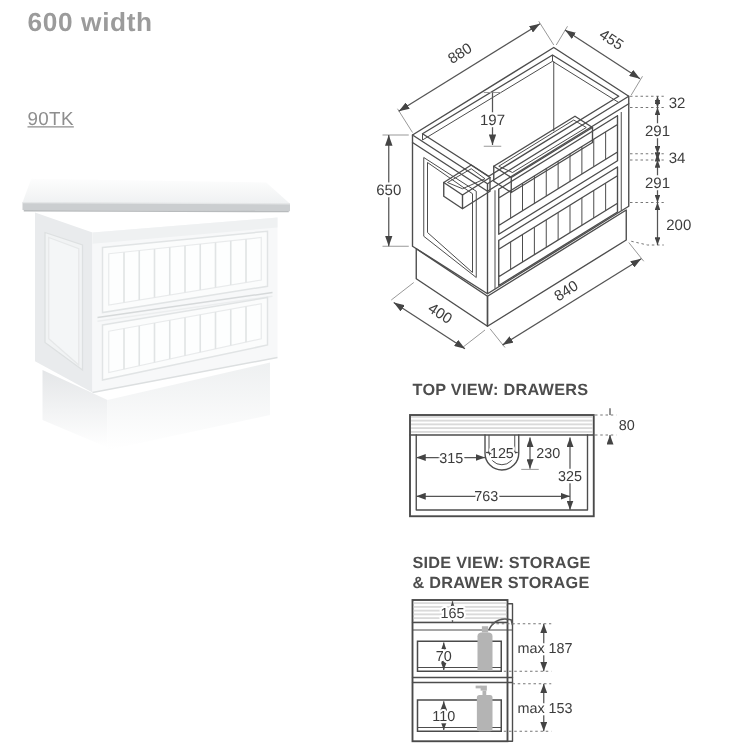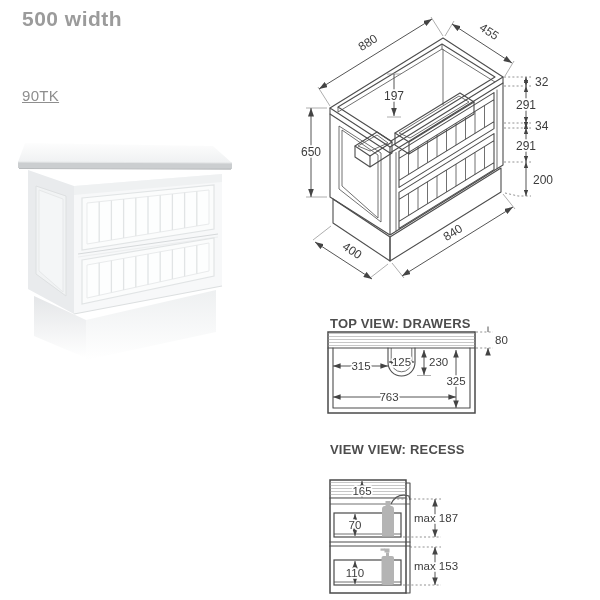--- a/index.html
+++ b/index.html
@@ -17,21 +17,21 @@
   .dl{stroke:#555;stroke-width:1;fill:none;}
   .xl{stroke:#999;stroke-width:.8;fill:none;}
   .dd{stroke:#777;stroke-width:.8;fill:none;stroke-dasharray:2 2.2;}
   .ph-ln{fill:none;}
 </style>
 </head>
 <body>
 
 <div id="stage">
 
-  <div class="h1">500 width</div>
+  <div class="h1">600 width</div>
   <div class="model">90TK</div>
 
   <svg style="left:8px;top:126px" width="272" height="232" viewBox="0 0 272 232">
     <defs>
       <linearGradient id="gTop" x1="0" y1="0" x2="0" y2="1">
         <stop offset="0" stop-color="#fdfdfd"></stop>
           <stop offset="1" stop-color="#eff1f2"></stop>
       </linearGradient>
       <linearGradient id="gKickF" x1="0" y1="0" x2="0" y2="1">
         <stop offset="0" stop-color="#eef0f1"></stop>
@@ -148,21 +148,21 @@
       <path class="xl" d="M33,226 L15,240 M90,264 L72,278"></path>
       <line class="dl" x1="17" y1="242" x2="74" y2="279" marker-start="url(#m1)" marker-end="url(#m1)"></line>
       <text class="dt" x="52" y="254" text-anchor="middle" transform="rotate(33 52 254)">400</text>
 
       <path class="xl" d="M94,263 L106,278 M205,194 L217,209"></path>
       <line class="dl" x1="104" y1="276" x2="215" y2="207" marker-start="url(#m1)" marker-end="url(#m1)"></line>
       <text class="dt" x="157" y="236" text-anchor="middle" transform="rotate(-32 157 236)">840</text>
     </g>
   </svg>
 
-  <div class="sech" style="left:330px;top:316px">TOP VIEW: DRAWERS</div>
+  <div class="sech" style="left:330px;top:304px">TOP VIEW: DRAWERS</div>
 
   <svg style="left:325px;top:326px" width="190" height="95" viewBox="0 0 190 95">
     <defs>
       <marker id="m2" markerWidth="8" markerHeight="5.6" refX="7.6" refY="2.8" orient="auto-start-reverse">
         <path d="M0,0 L7.6,2.8 L0,5.6 Z" fill="#444"></path>
       </marker>
       <pattern id="tvHatch" width="4" height="3" patternUnits="userSpaceOnUse">
         <path d="M0,1.5 H4" stroke="#c7c7c7" stroke-width="1"></path>
       </pattern>
     </defs>
@@ -193,21 +193,22 @@
 
       <line class="dl" x1="131" y1="24" x2="131" y2="82" marker-start="url(#m2)" marker-end="url(#m2)"></line>
       <text class="dts" x="131" y="59" text-anchor="middle">325</text>
 
       <line class="dl" x1="8" y1="71" x2="131" y2="71" marker-start="url(#m2)" marker-end="url(#m2)"></line>
       <text class="dts" x="64" y="75" text-anchor="middle">763</text>
     </g>
   </svg>
 
   <div class="sech" style="left:330px;top:442px">
-    <div>VIEW VIEW: RECESS</div>
+    <div>SIDE VIEW: STORAGE</div>
+    <div>&amp; DRAWER STORAGE</div>
   </div>
 
   <svg style="left:325px;top:475px" width="175" height="125" viewBox="0 0 175 125">
     <defs>
       <marker id="m3" markerWidth="8" markerHeight="5.6" refX="7.6" refY="2.8" orient="auto-start-reverse">
         <path d="M0,0 L7.6,2.8 L0,5.6 Z" fill="#444"></path>
       </marker>
       <pattern id="svHatch" width="4" height="3" patternUnits="userSpaceOnUse">
         <path d="M0,1.5 H4" stroke="#c7c7c7" stroke-width="1"></path>
       </pattern>

